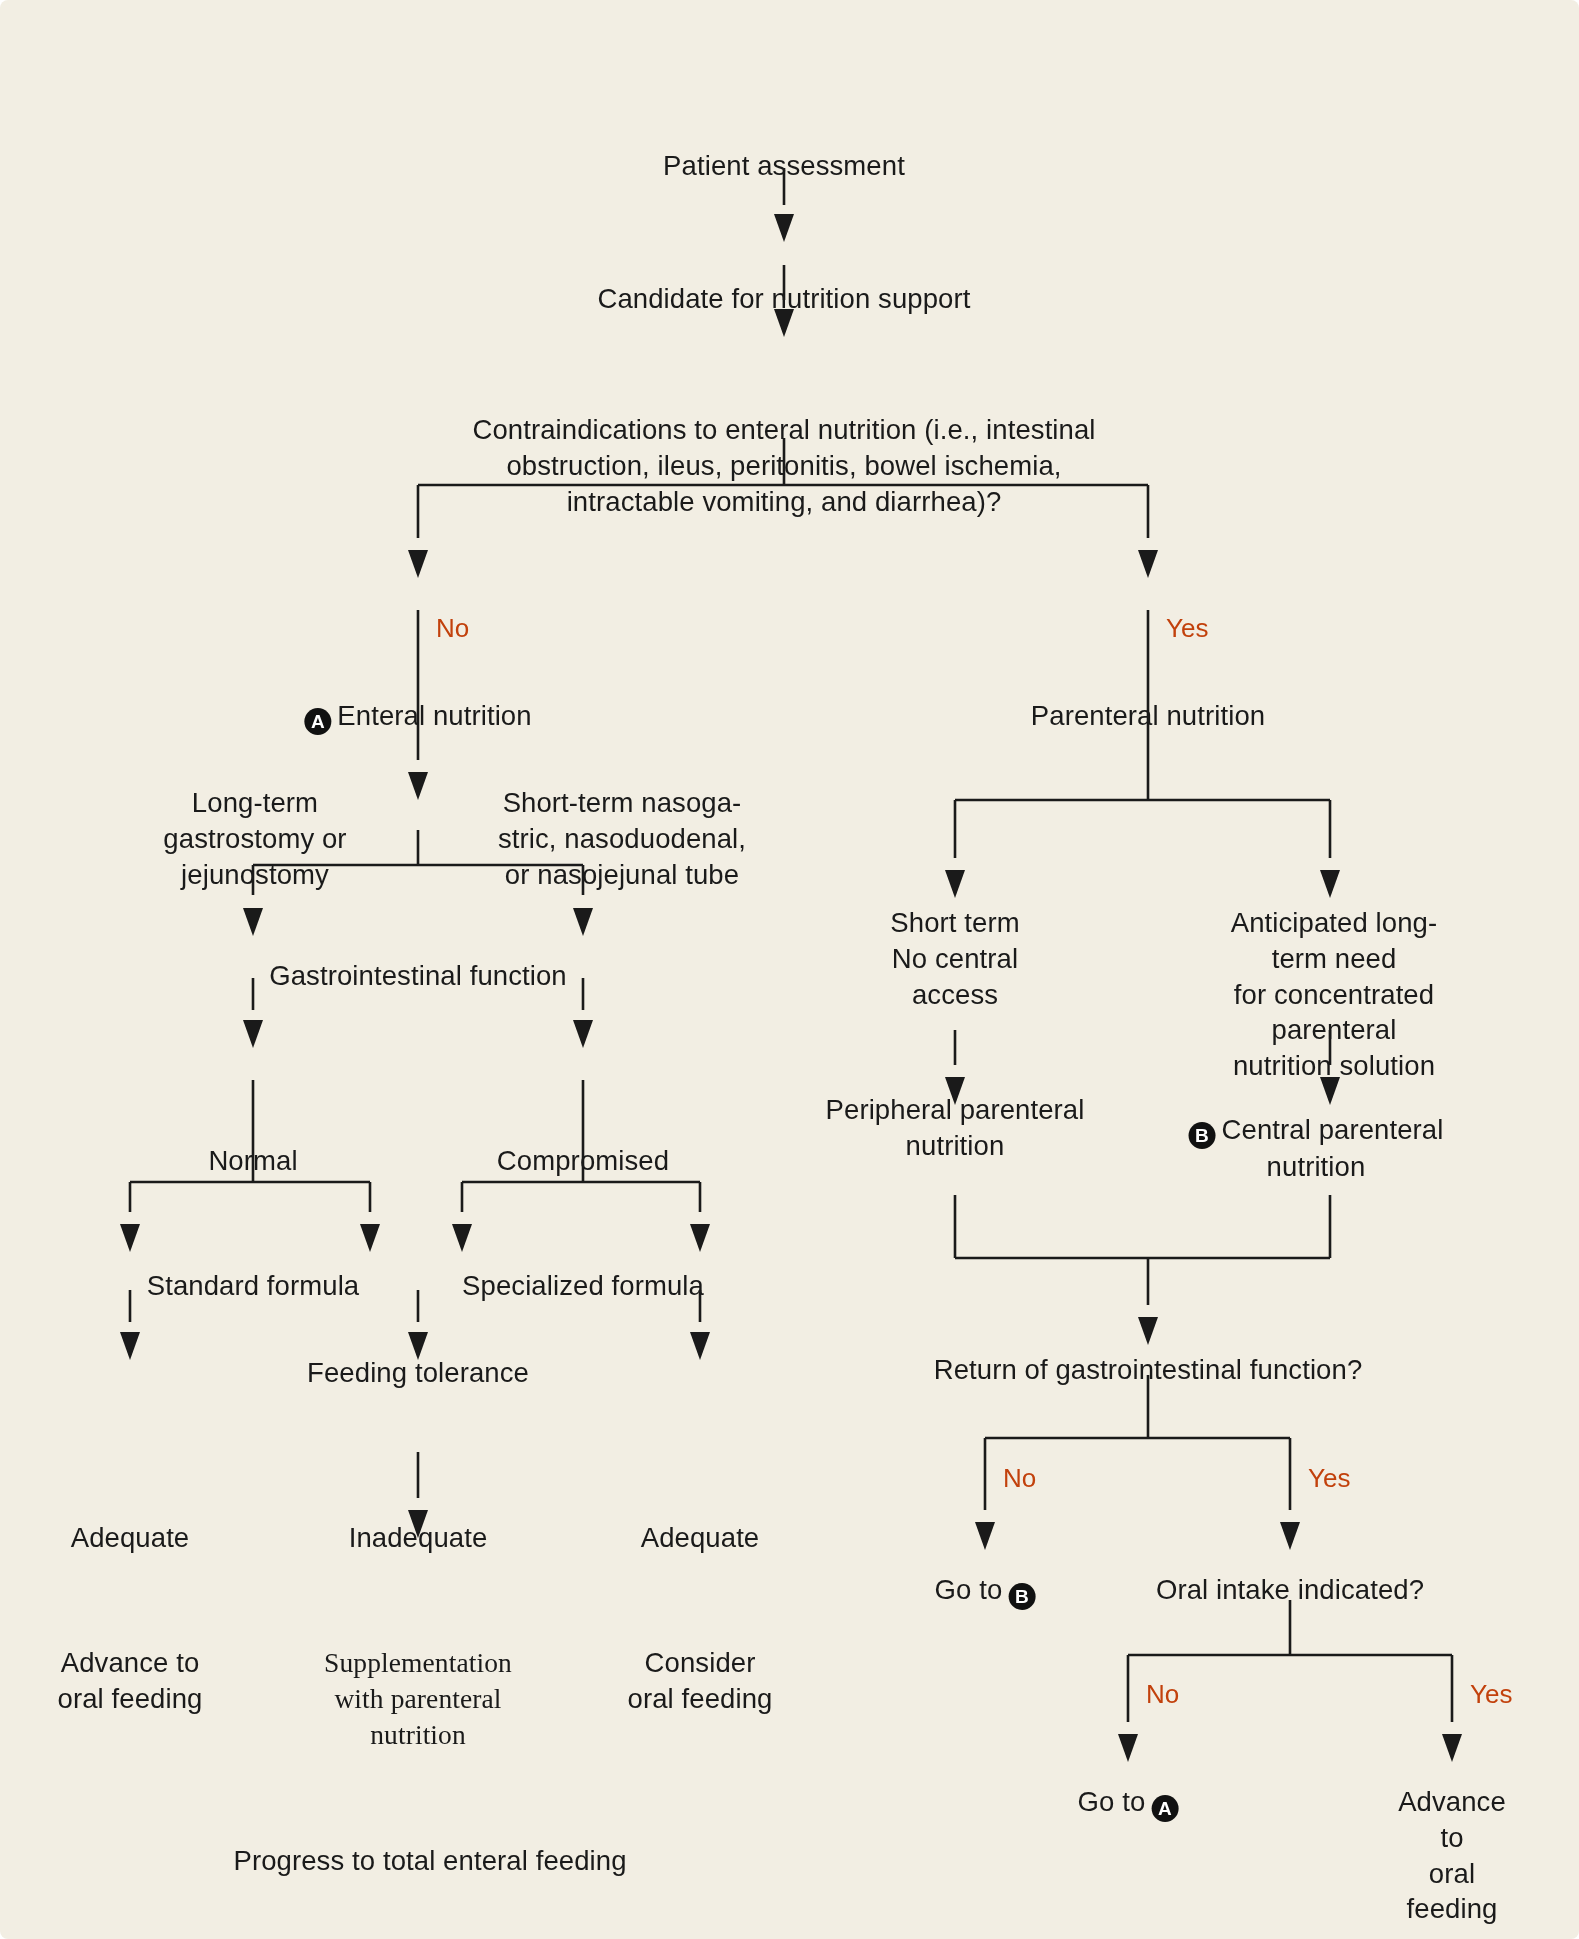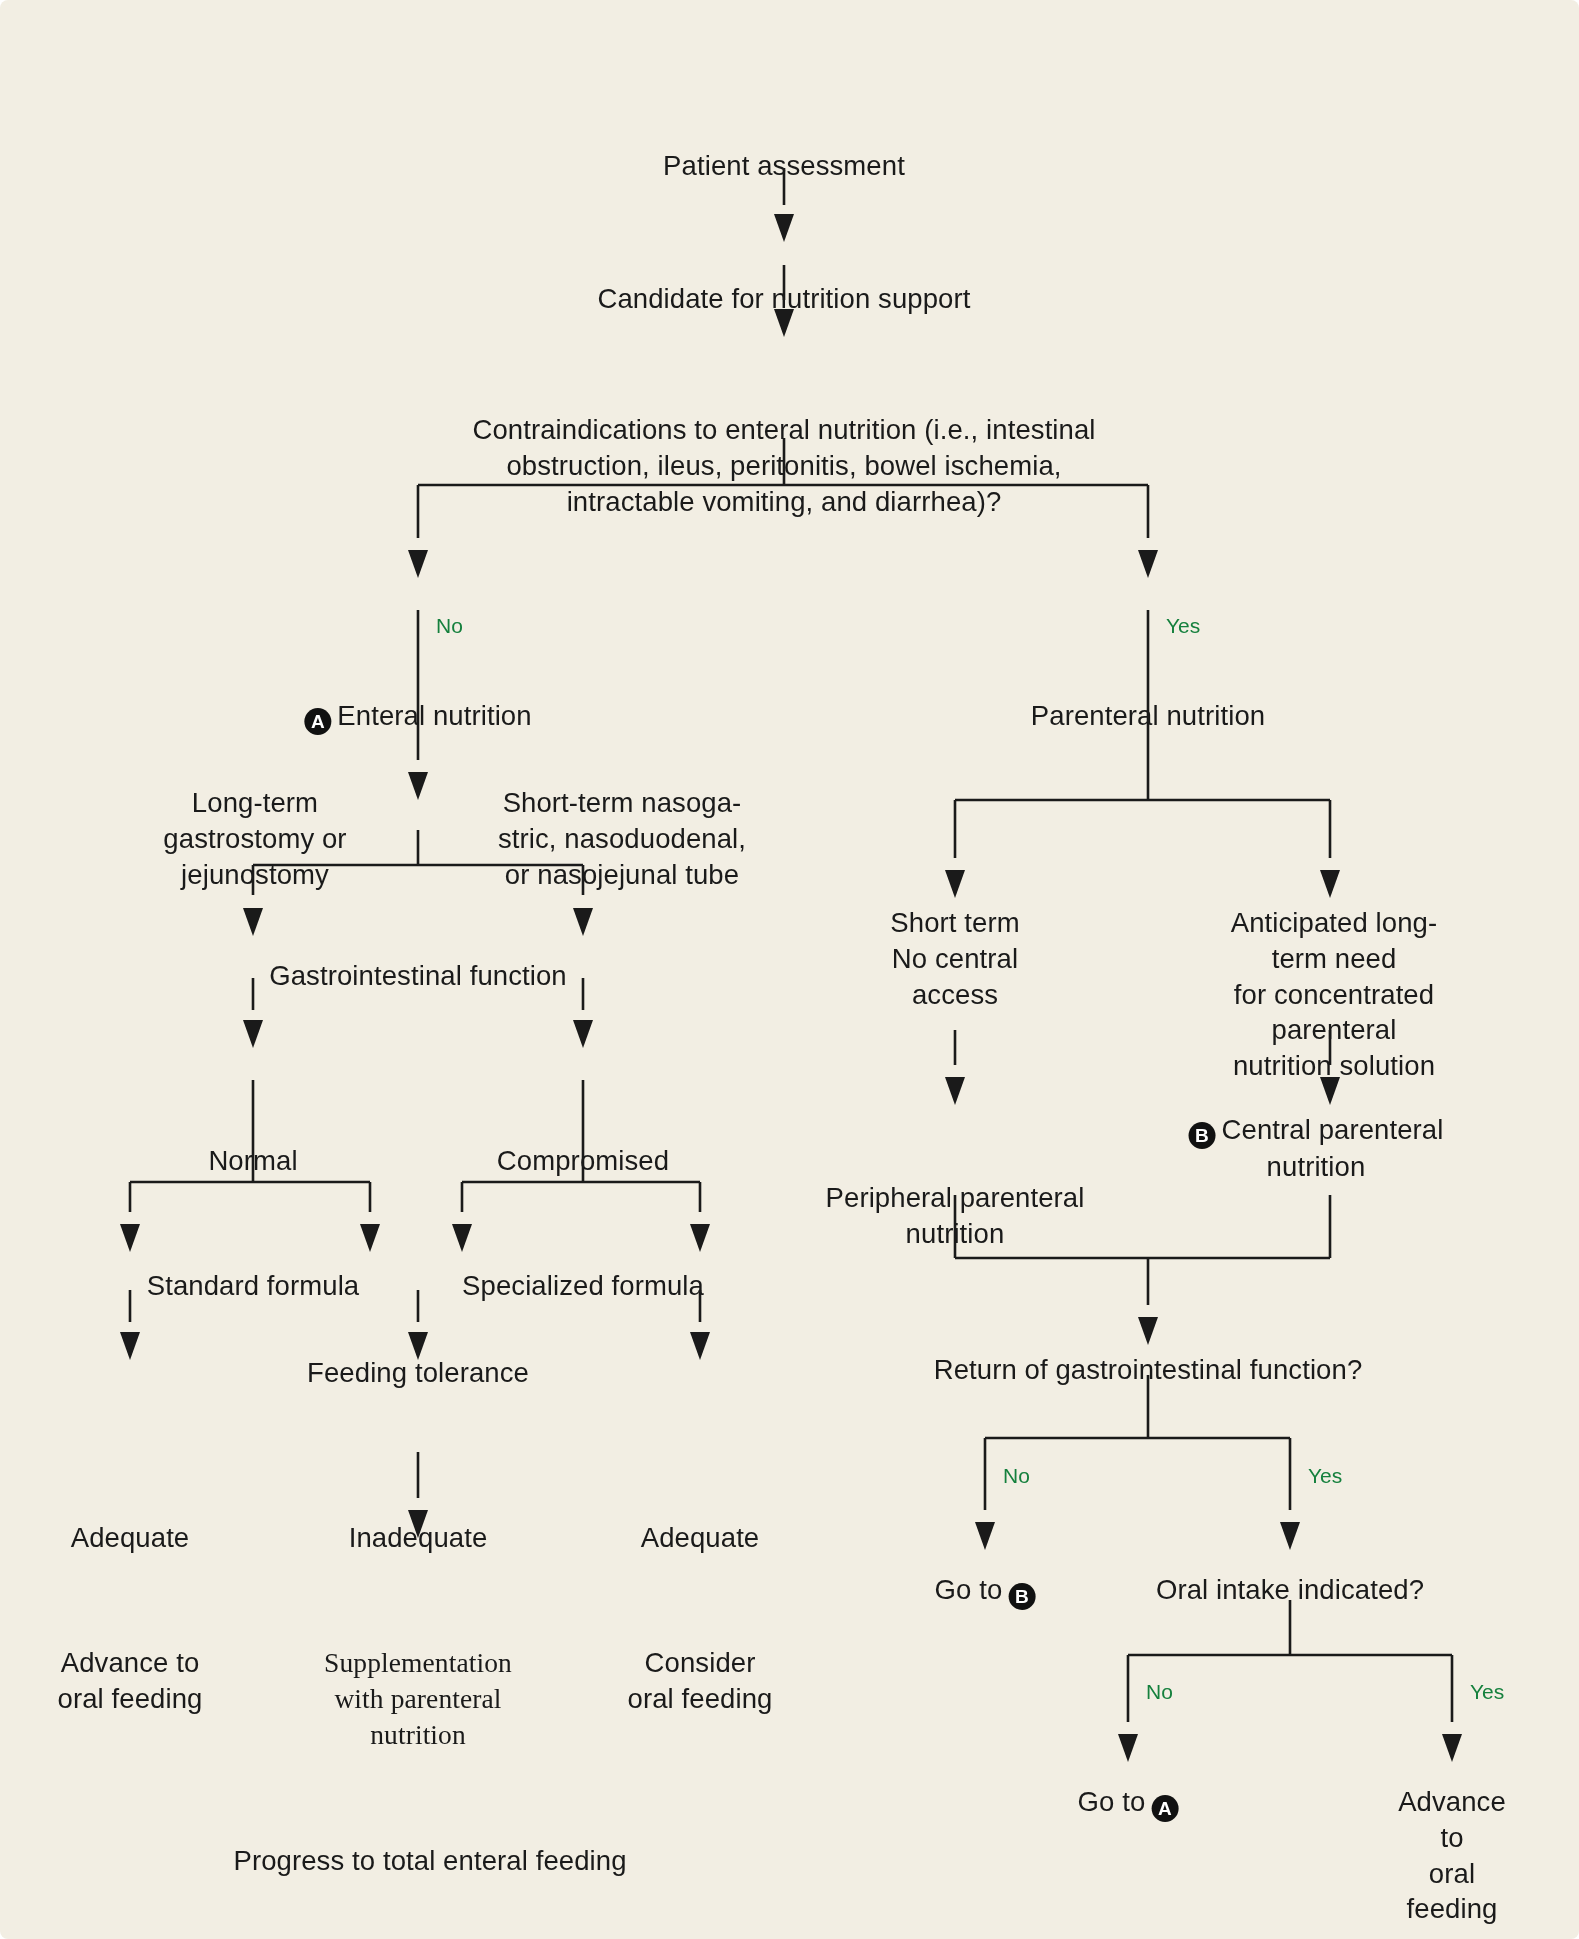--- a/index.html
+++ b/index.html
@@ -21,22 +21,22 @@
     color:#1a1a1a;
     font-size:27.5px;
     line-height:1.30;
     text-align:center;
     white-space:pre-line;
     letter-spacing:0.1px;
   }
   .node.ctr{ transform:translateX(-50%); }
   .lbl{
     position:absolute;
-    color:#15803d;
-    font-size:21px;
+    color:#c2410c;
+    font-size:26px;
     line-height:1.3;
     white-space:nowrap;
   }
   
   .badge{
     display:inline-flex;
     align-items:center;
     justify-content:center;
     width:27px;height:27px;
     border-radius:50%;
@@ -209,21 +209,21 @@
   <div class="node ctr" style="left:955px;top:905px;">Short term
 No central
 access</div>
 
   <div class="node ctr" style="left:430px;top:1843px;">Progress to total enteral feeding</div>
 
   <div class="node ctr" style="left:1334px;top:905px;">Anticipated long-term need
 for concentrated parenteral
 nutrition solution</div>
 
-  <div class="node ctr" style="left:955px;top:1180px;">Peripheral parenteral
+  <div class="node ctr" style="left:955px;top:1092px;">Peripheral parenteral
 nutrition</div>
 
   <div class="node ctr" style="left:1316px;top:1112px;white-space:nowrap;">
     <span class="badge">B</span><span style="white-space:pre-line;">Central parenteral
 nutrition</span>
   </div>
 
   <div class="node ctr" style="left:1148px;top:1352px;">Return of gastrointestinal function?</div>
 
   <div class="lbl" style="left:1003px;top:1462px;">No</div>

